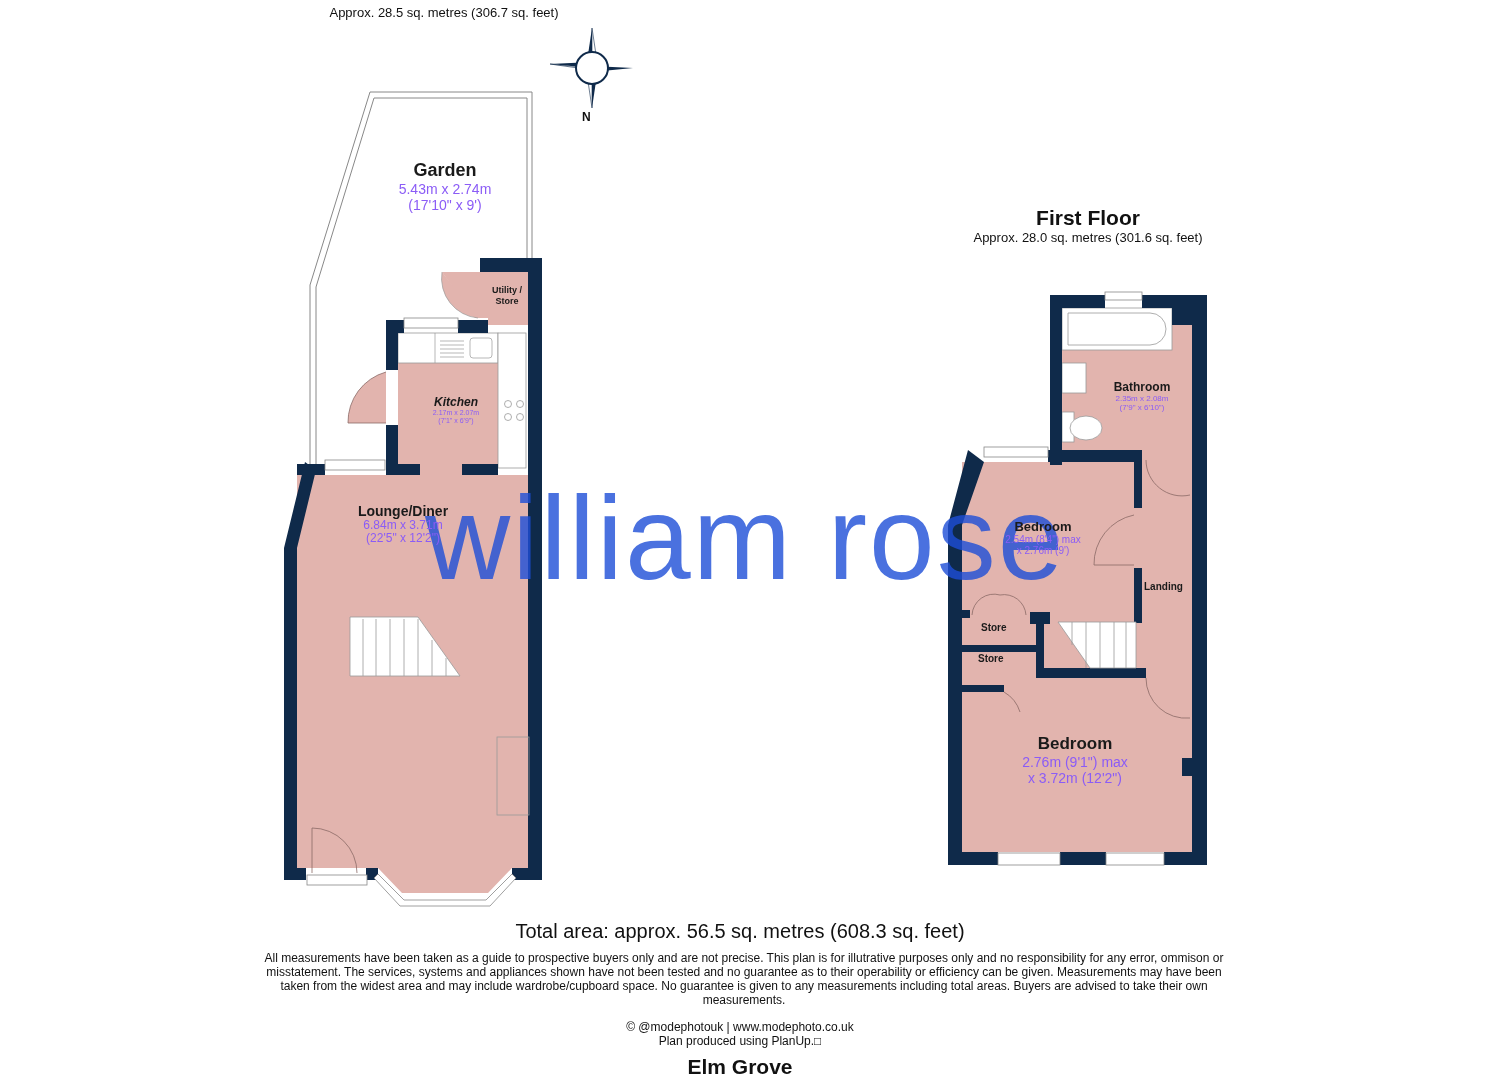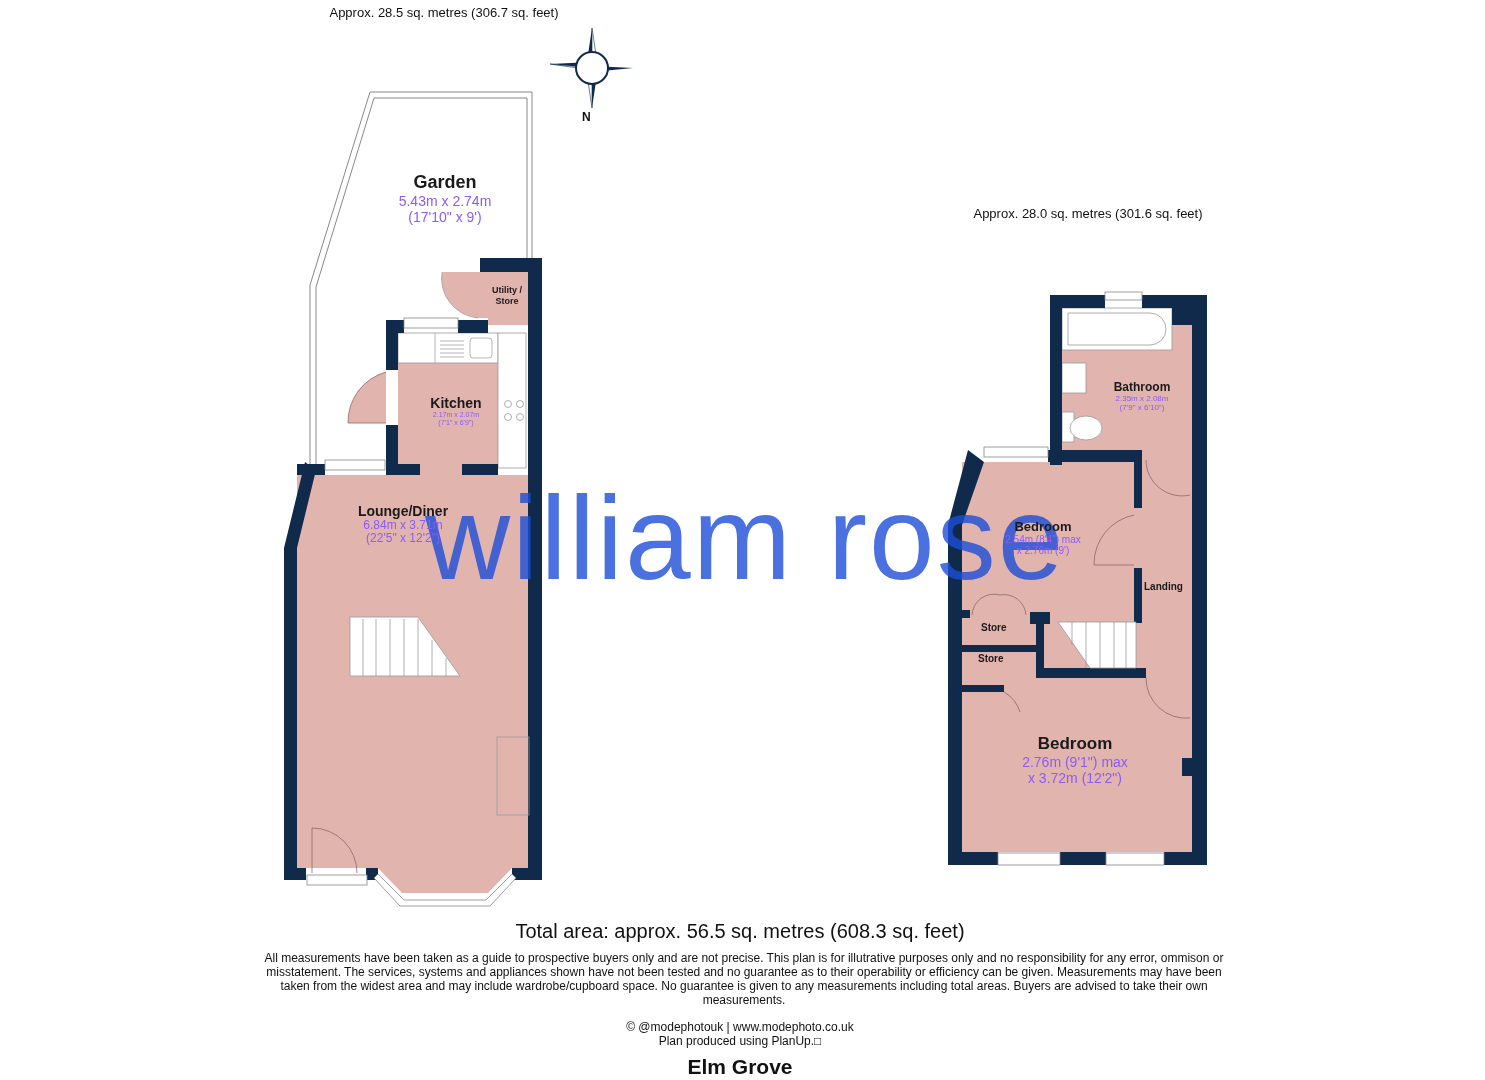--- a/index.html
+++ b/index.html
@@ -164,34 +164,35 @@
 
 <div class="watermark">william rose</div>
 
 <div class="abs" style="left:582px;top:110px;font-weight:bold;font-size:12px;">N</div>
 
 <div class="abs center" style="left:294px;top:5px;width:300px;">
   <div class="floor-area">Approx. 28.5 sq. metres (306.7 sq. feet)</div>
 </div>
 
 <div class="abs center" style="left:938px;top:206px;width:300px;">
+  <div class="floor-title">First Floor</div>
   <div class="floor-area">Approx. 28.0 sq. metres (301.6 sq. feet)</div>
 </div>
 
-<div class="abs center" style="left:350px;top:172px;width:190px;">
+<div class="abs center" style="left:350px;top:160px;width:190px;">
   <div class="room-name" style="font-size:18px;">Garden</div>
   <div class="room-dim" style="font-size:14px;line-height:16px;">5.43m x 2.74m</div>
   <div class="room-dim" style="font-size:14px;line-height:16px;">(17'10" x 9')</div>
 </div>
 <div class="abs center" style="left:482px;top:285px;width:50px;font-size:9px;line-height:11px;">
   <div class="room-name">Utility /</div>
   <div class="room-name">Store</div>
 </div>
 <div class="abs center" style="left:416px;top:395px;width:80px;">
-  <div class="room-name" style="font-size:14px;">Kitchen</div>
+  <div class="room-name" style="font-size:12px;font-style:italic;">Kitchen</div>
   <div class="room-dim" style="font-size:7px;line-height:8px;">2.17m x 2.07m</div>
   <div class="room-dim" style="font-size:7px;line-height:8px;">(7'1" x 6'9")</div>
 </div>
 <div class="abs center" style="left:323px;top:503px;width:160px;">
   <div class="room-name" style="font-size:14px;">Lounge/Diner</div>
   <div class="room-dim" style="font-size:12px;line-height:13px;">6.84m x 3.71m</div>
   <div class="room-dim" style="font-size:12px;line-height:13px;">(22'5" x 12'2")</div>
 </div>
 
 <div class="abs center" style="left:1100px;top:380px;width:84px;">

